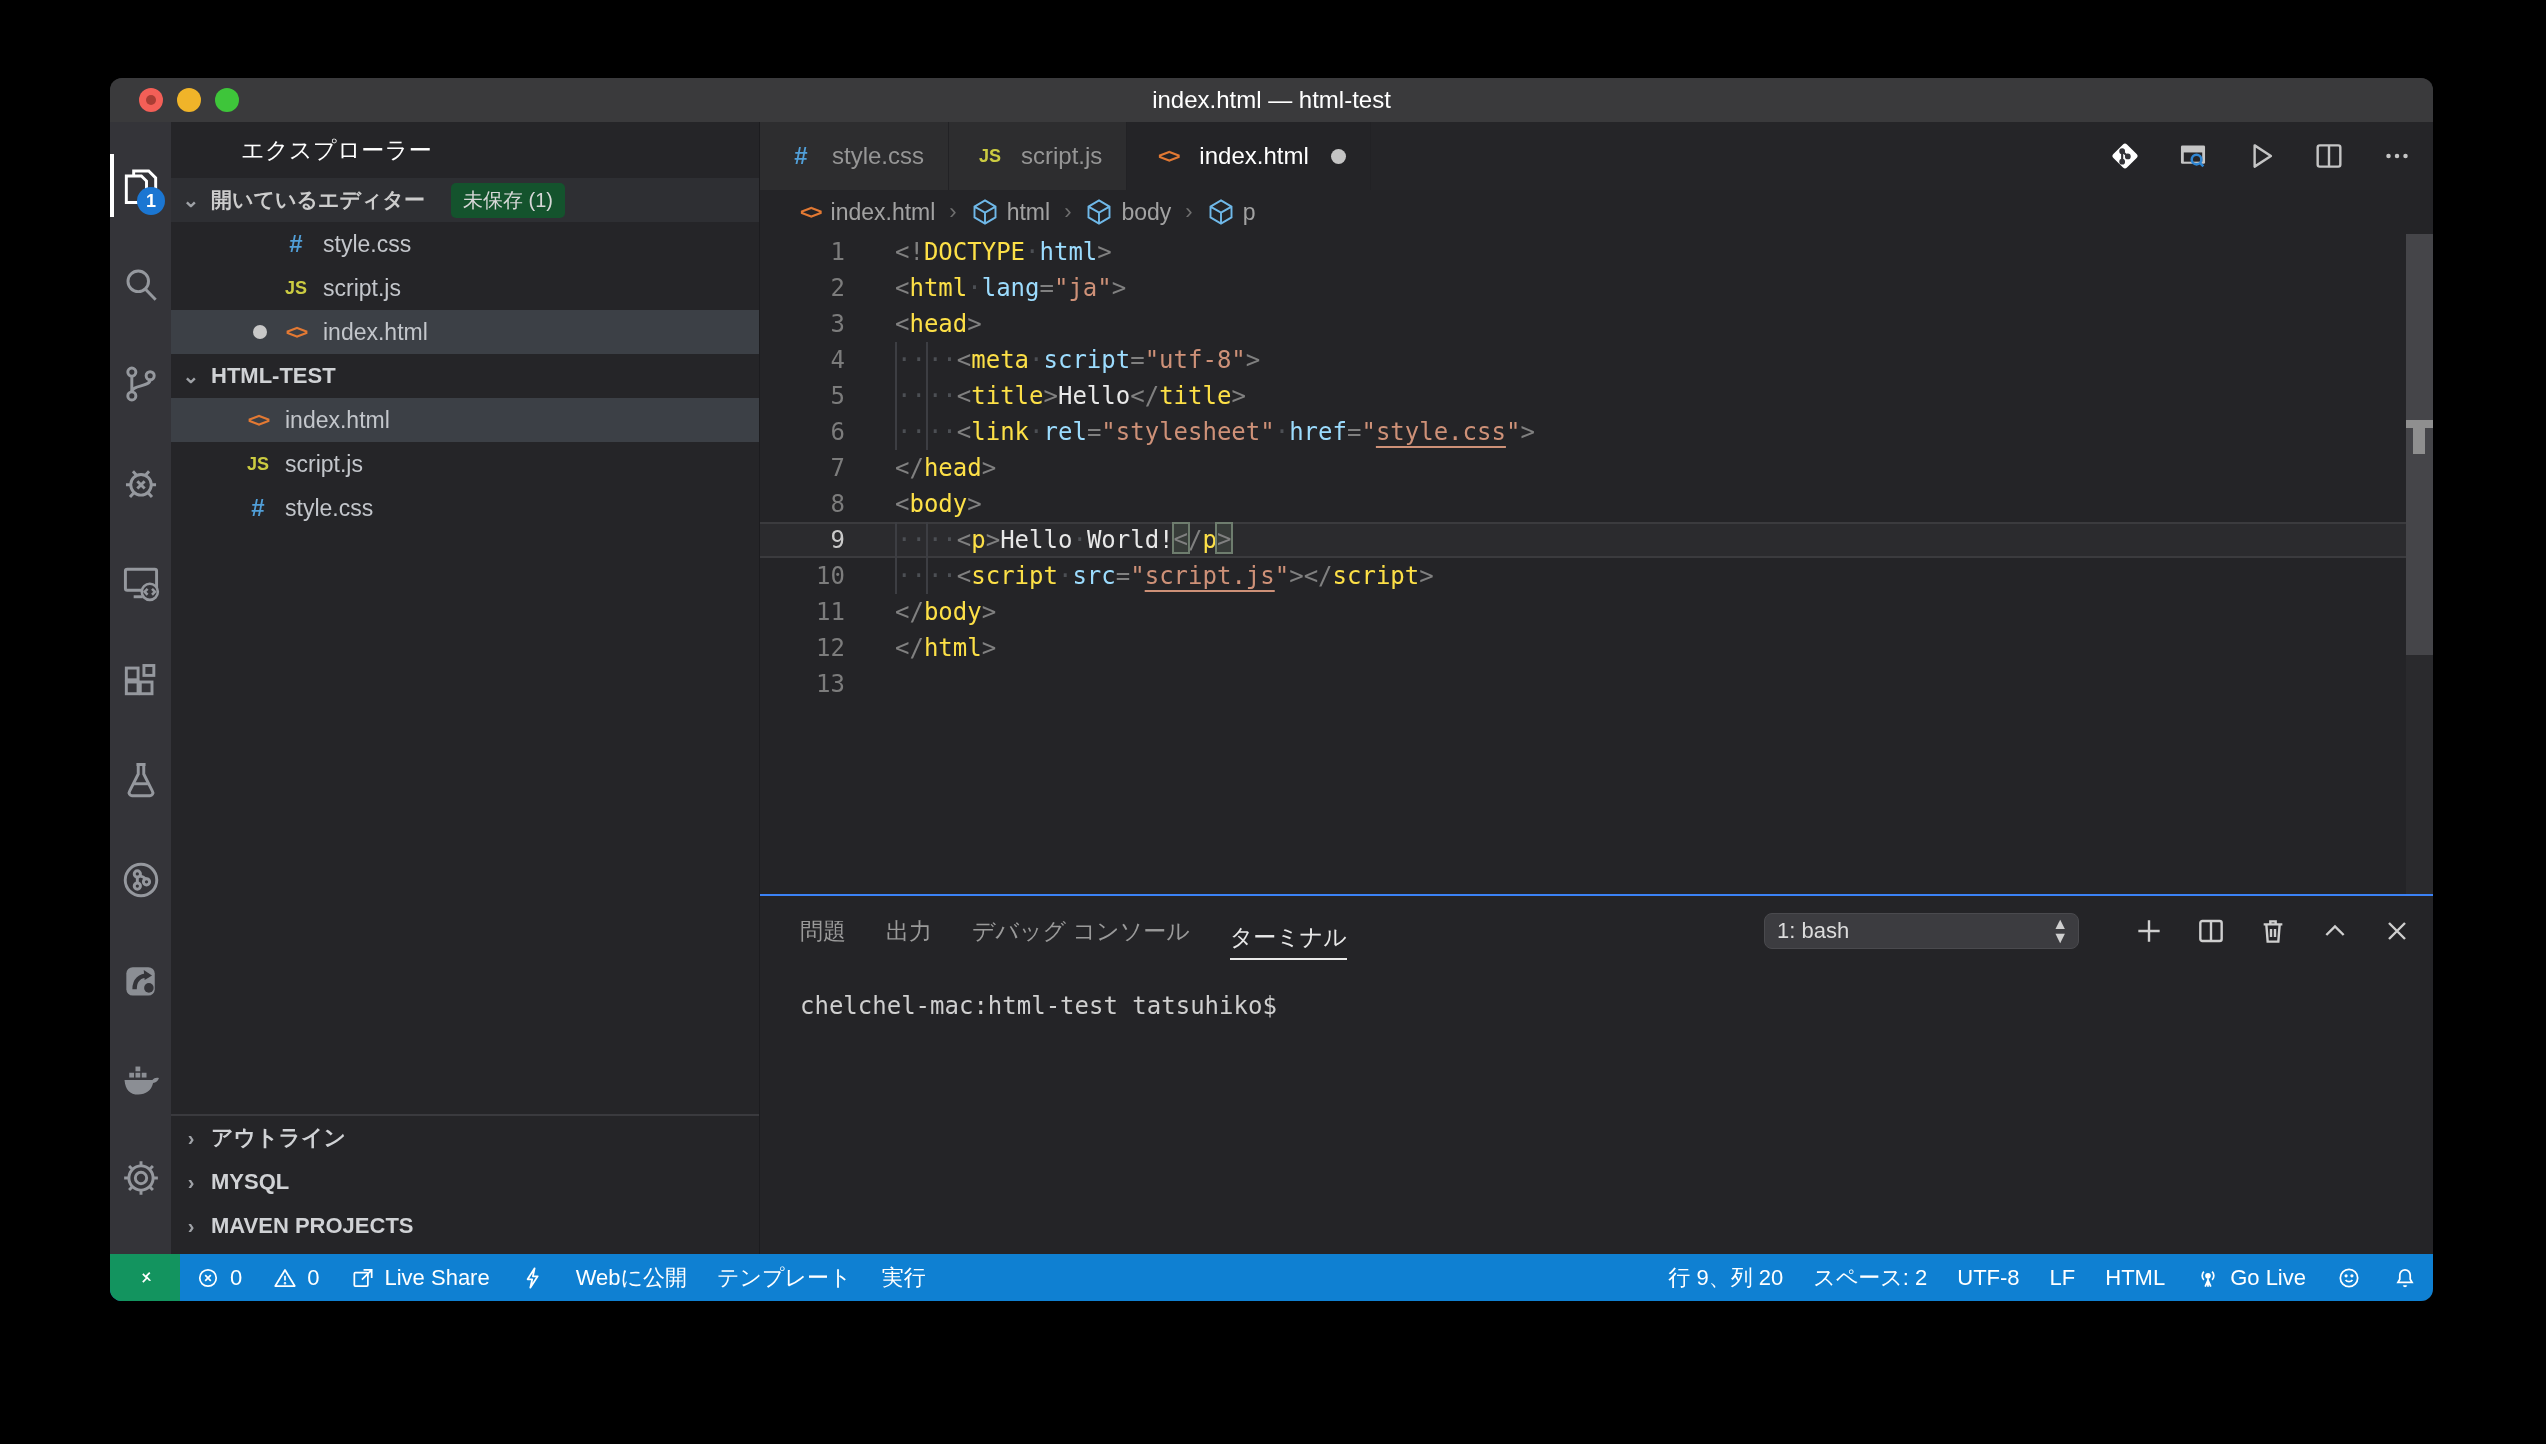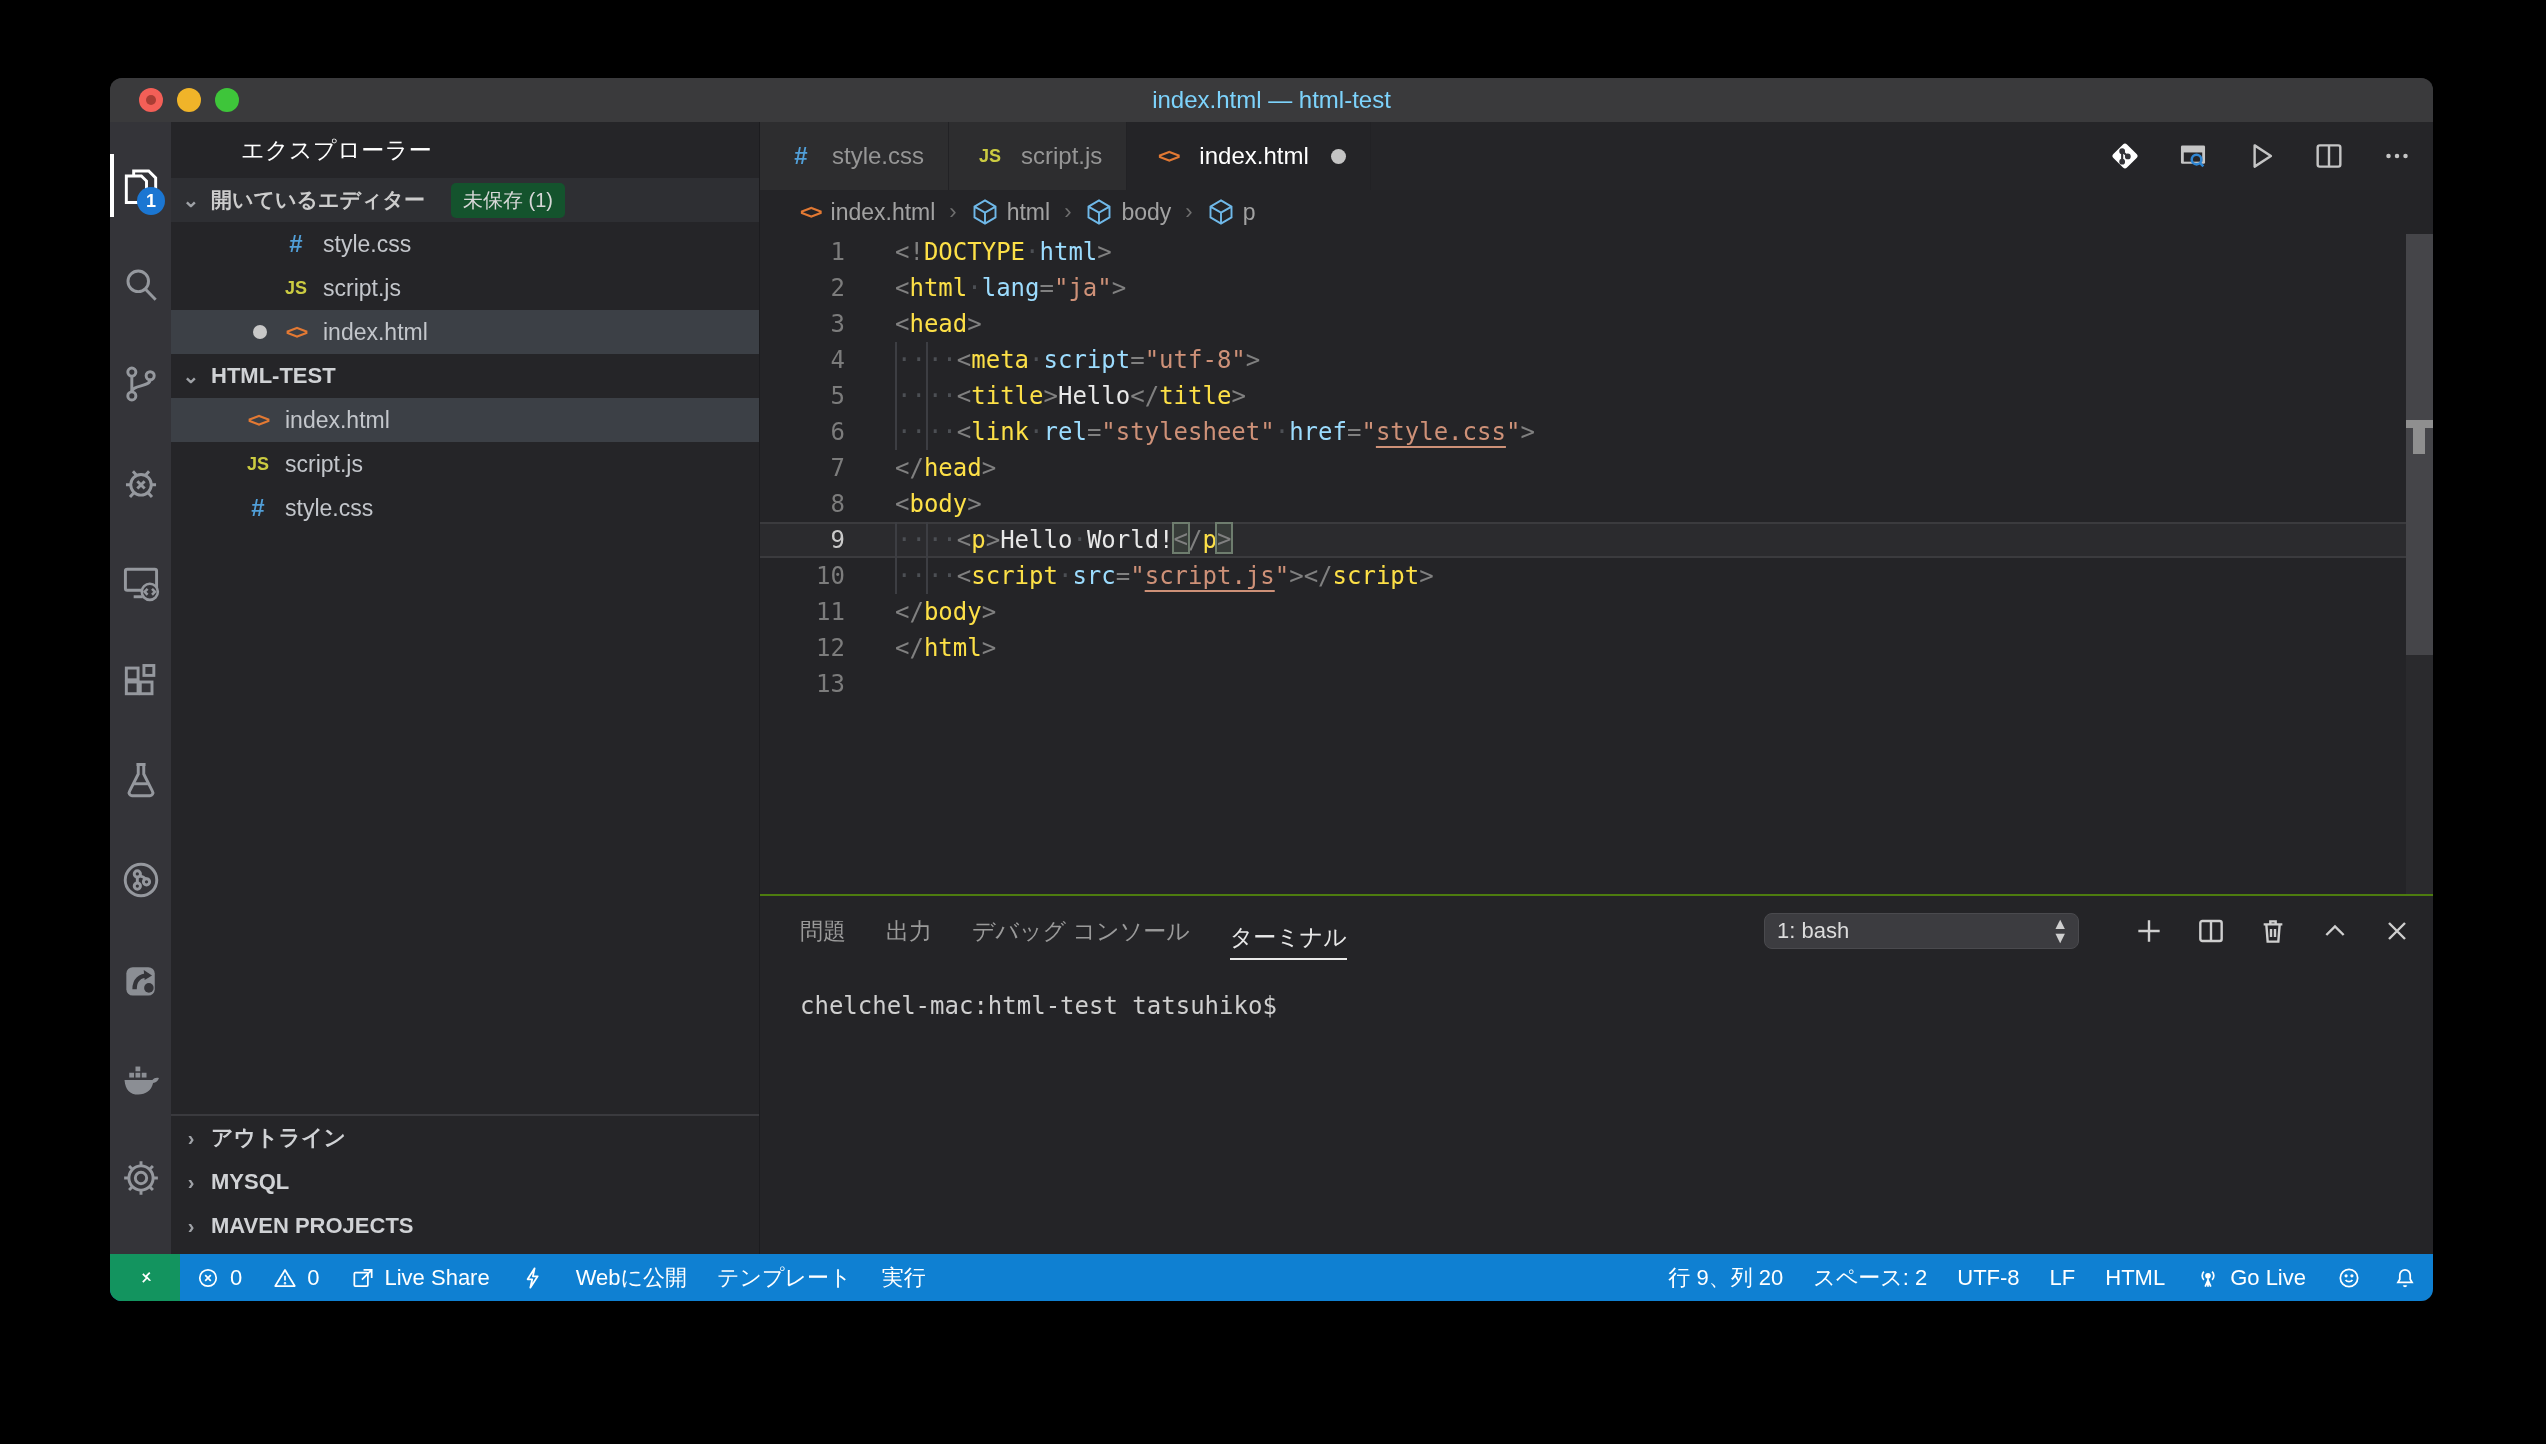--- a/index.html
+++ b/index.html
@@ -14,21 +14,21 @@
   
   .titlebar { height:44px; background:#3a3a3c; position:relative; flex:none;
     display:flex; align-items:center; justify-content:center; }
   .traffic { position:absolute; left:29px; top:10px; display:flex; gap:14px; }
   .light { width:24px; height:24px; border-radius:50%; position:relative; }
   .light.red { background:#f35f57; }
   .light.red::after { content:""; position:absolute; left:7px; top:7px; width:10px; height:10px;
     border-radius:50%; background:#a93d34; }
   .light.yellow { background:#f0b429; }
   .light.green { background:#3ec53a; }
-  .title-text { color:#7dd3fc; font-size:24px; }
+  .title-text { color:#ffffff; font-size:24px; }
 
   
   .mainrow { flex:1; display:flex; min-height:0; }
 
   
   .activitybar { width:61px; background:#343439; flex:none; position:relative; display:flex;
     flex-direction:column; align-items:center; padding-top:14px; }
   .ab-item { width:61px; height:100px; display:flex; align-items:center; justify-content:center;
     position:relative; color:#9a9da3; }
   .ab-item svg { width:44px; height:44px; stroke:#95989e; fill:none; stroke-width:1.6; }
@@ -109,21 +109,21 @@
   .tk-bx { display:inline-block; border:2px solid #6e7d6e; background:rgba(110,140,110,.18);
     color:#808080; margin:0 -2px; height:32px; line-height:30px; vertical-align:top; }
   
   .vscroll { position:absolute; right:0; top:0; bottom:0; width:27px; background:#2a2a2d; }
   .vthumb { position:absolute; left:0; right:0; top:0; height:421px; background:#454549; }
   .vmark { position:absolute; left:0; right:0; top:186px; height:8px; background:#8f8f8f; }
   .vmark::after { content:""; position:absolute; left:7px; top:8px; width:12px; height:26px;
     background:#8f8f8f; }
 
   
-  .panel { height:360px; flex:none; border-top:2px solid #4d7c0f; background:#242427;
+  .panel { height:360px; flex:none; border-top:2px solid #3b82f6; background:#242427;
     display:flex; flex-direction:column; position:relative; }
   .panel-tabs { height:70px; display:flex; align-items:center; padding-left:40px; flex:none; }
   .ptab { font-size:23px; color:#9a9a9a; margin-right:40px; height:70px; line-height:70px;
     position:relative; }
   .ptab.active { color:#e8e8e8;margin-top:12px; }
   .ptab.active::after { content:""; position:absolute; left:0; right:0; bottom:12px;
     height:2px; background:#e8e8e8; }
   .panel-actions { position:absolute; right:16px; top:0; height:70px; display:flex;
     align-items:center; gap:22px; }
   .shell-select { width:315px; height:36px; background:#3c3c40; border:1px solid #4a4a4e;

